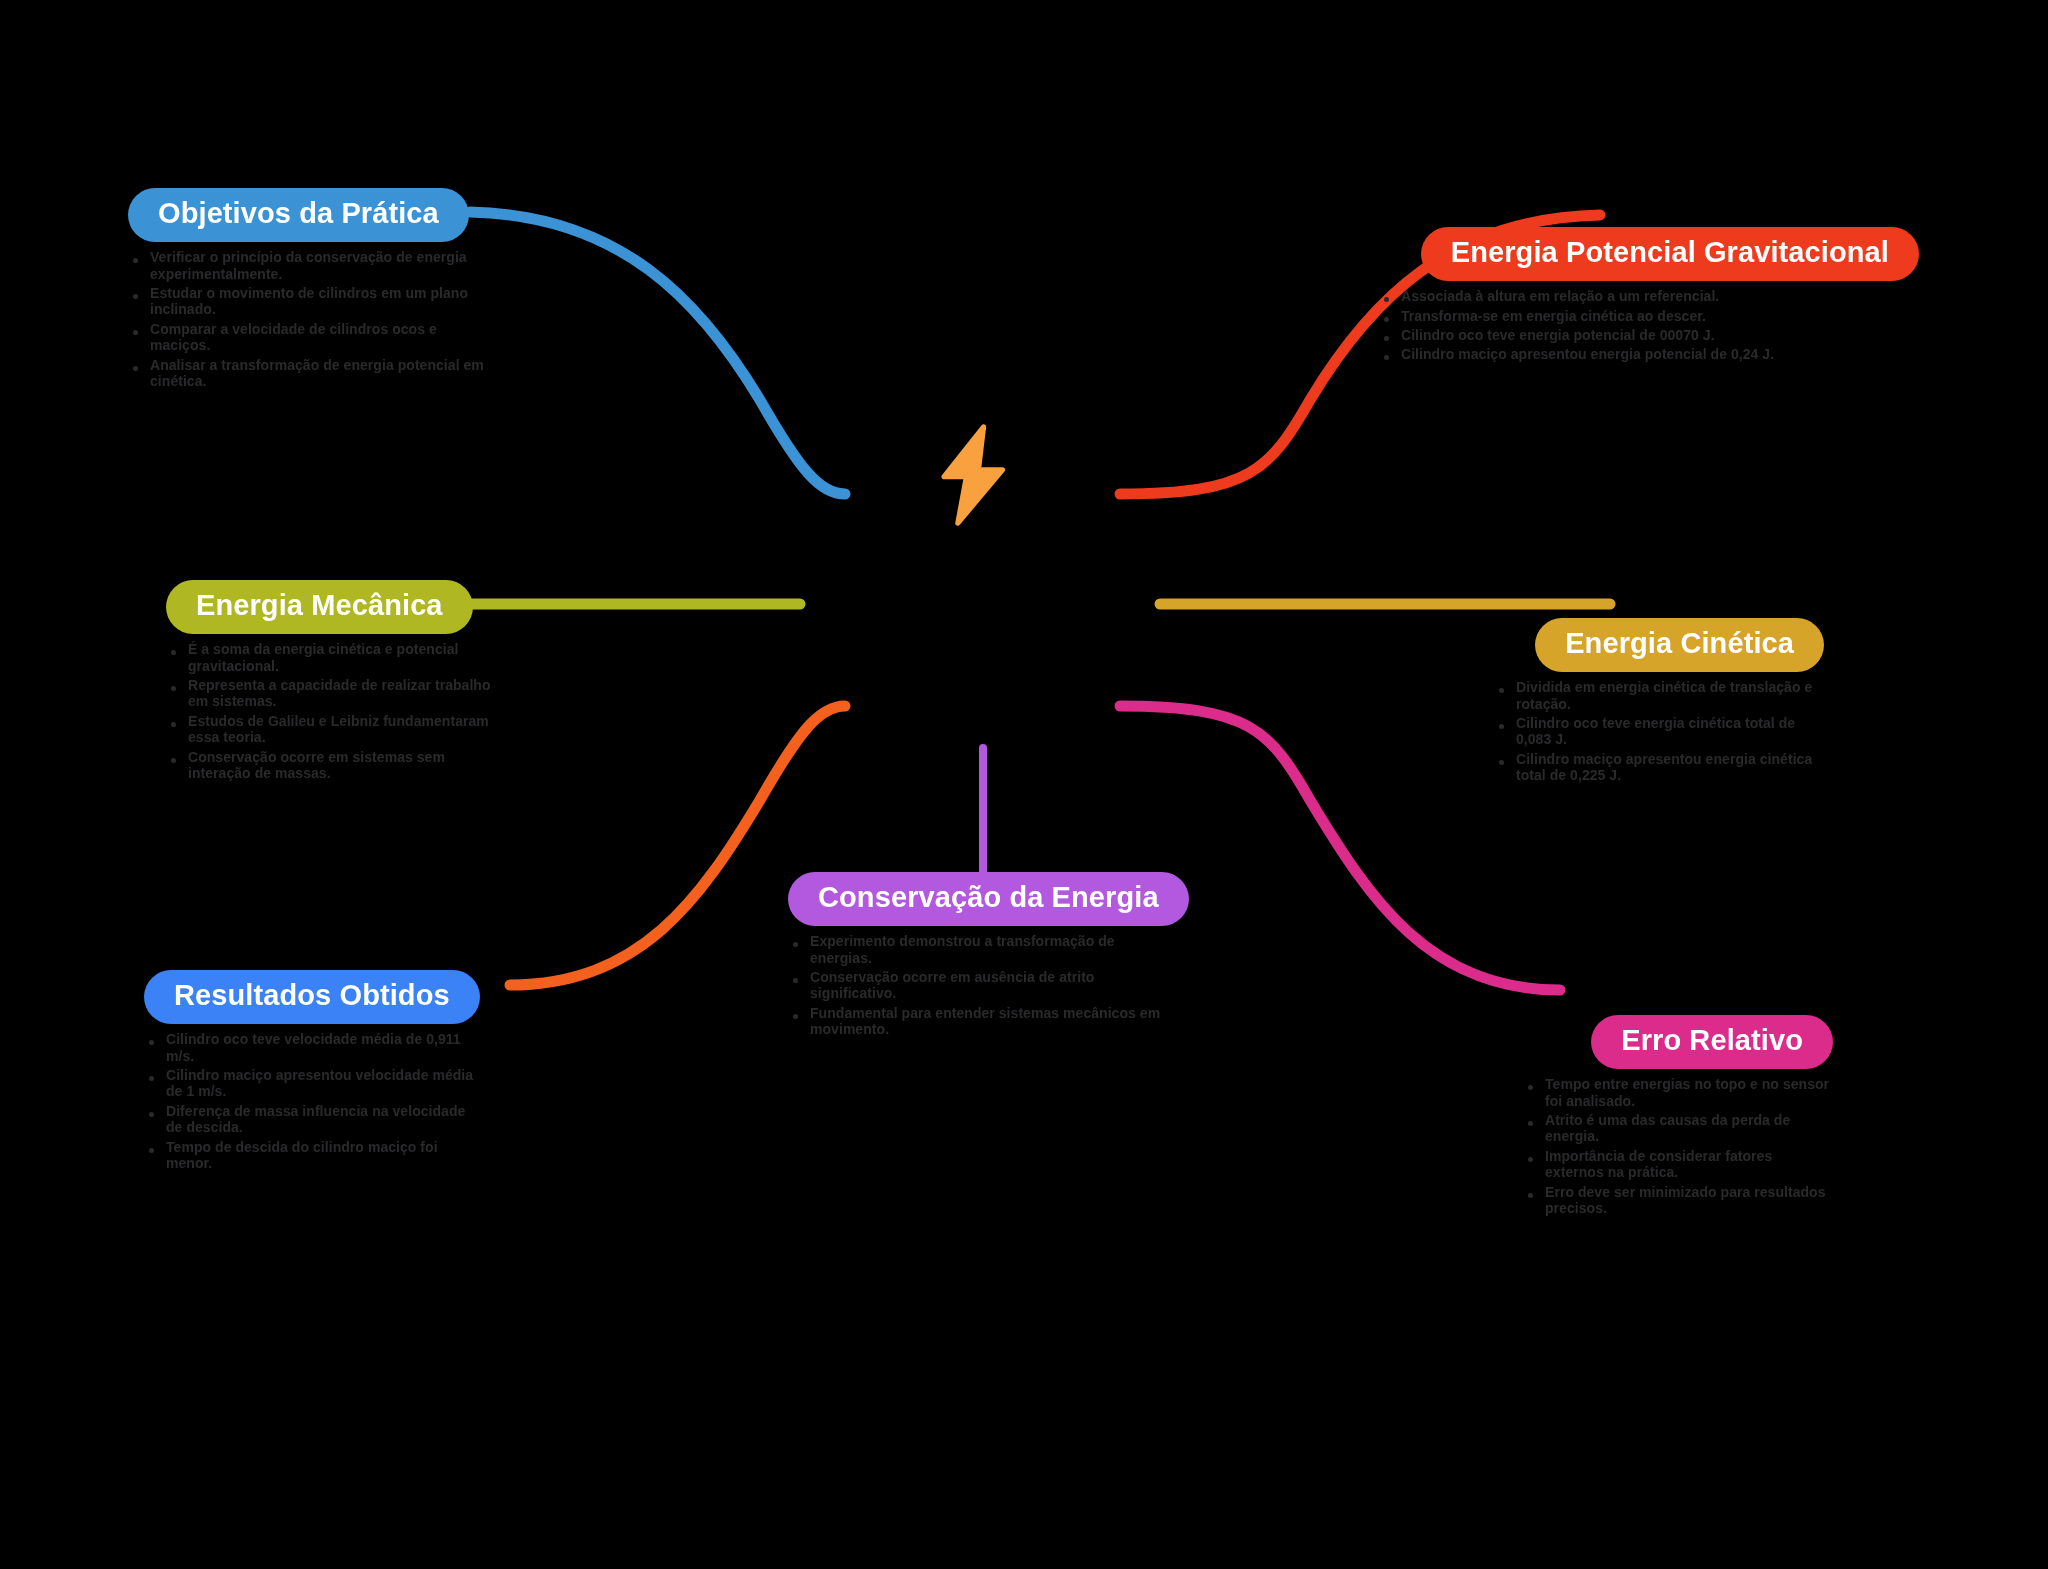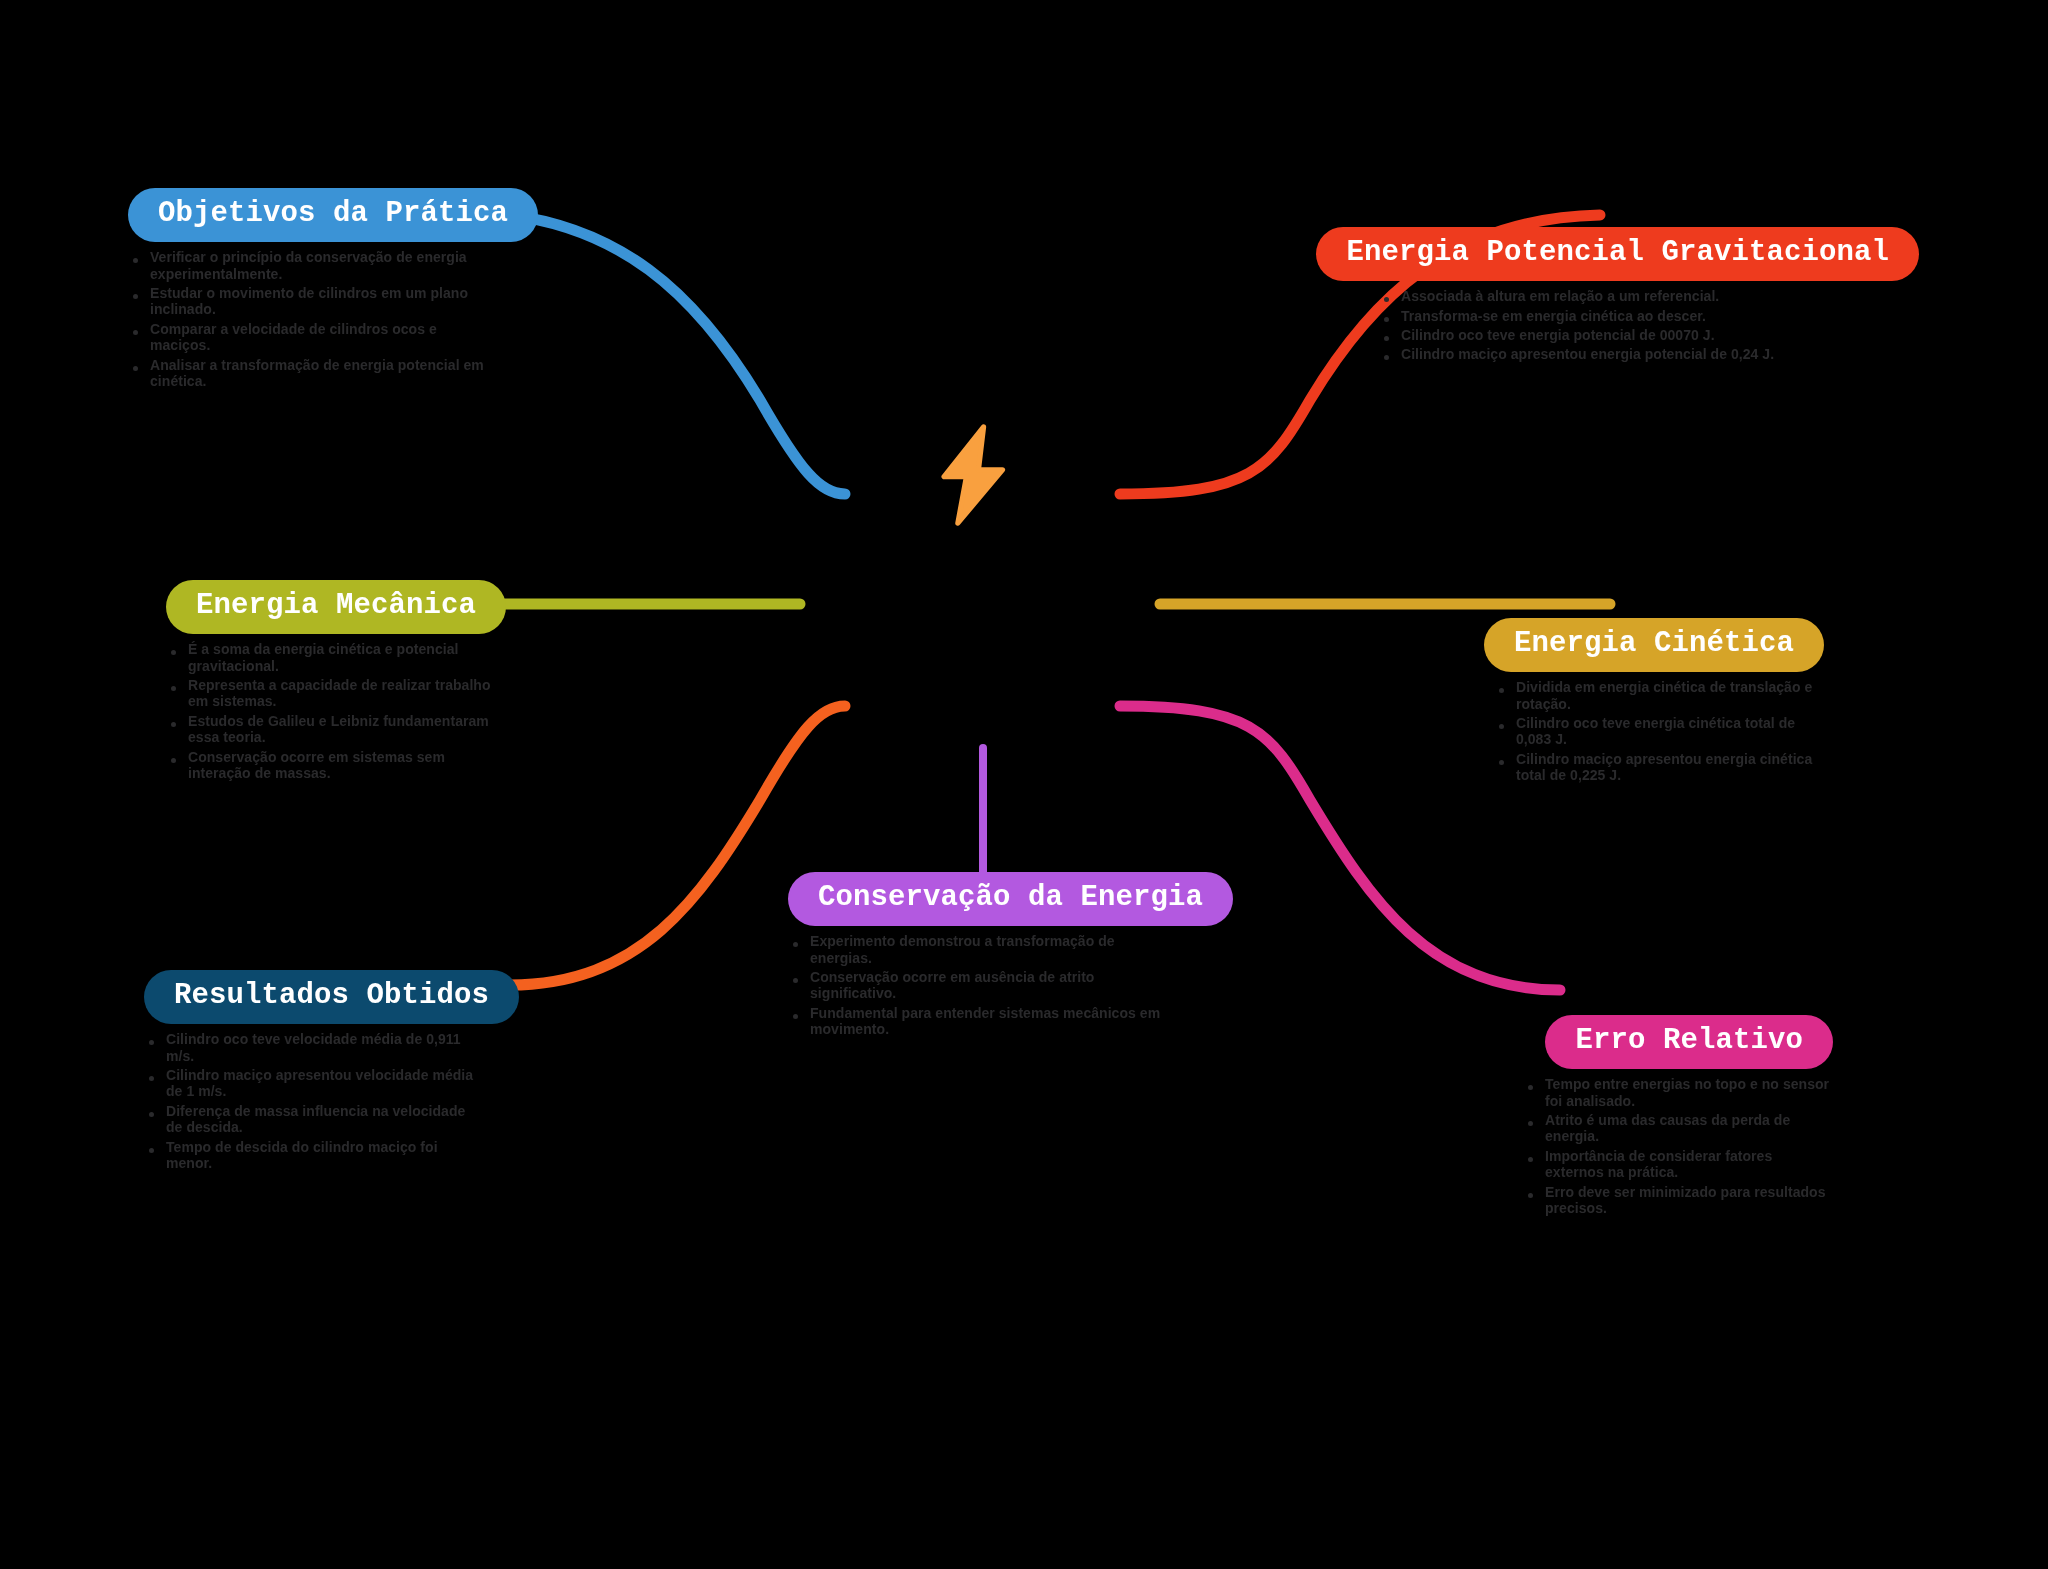--- a/index.html
+++ b/index.html
@@ -38,21 +38,20 @@
   .node-pill {
     display: inline-block;
     border-radius: 999px;
     padding: 9px 30px 12px 30px;
     color: #ffffff;
     font-weight: bold;
     font-size: 29px;
     line-height: 1.15;
     letter-spacing: 0.1px;
     white-space: nowrap;
-    font-family: Liberation Mono, monospace;
   }
   .node-bullets {
     list-style: none;
     margin-top: 7px;
     padding: 0;
   }
   .node-bullets li {
     position: relative;
     padding-left: 22px;
     margin-bottom: 3px;
@@ -148,21 +147,21 @@
     </div>
     <ul class="node-bullets">
       <li>Dividida em energia cinética de translação e rotação.</li>
       <li>Cilindro oco teve energia cinética total de 0,083 J.</li>
       <li>Cilindro maciço apresentou energia cinética total de 0,225 J.</li>
     </ul>
   </div>
 
   <div class="node" style="left:144px; top:970px; width:330px;">
     <div class="pill-row">
-      <div class="node-pill" style="background:#0c4a6e;">Resultados Obtidos</div>
+      <div class="node-pill" style="background:#3b82f6;">Resultados Obtidos</div>
     </div>
     <ul class="node-bullets">
       <li>Cilindro oco teve velocidade média de 0,911 m/s.</li>
       <li>Cilindro maciço apresentou velocidade média de 1 m/s.</li>
       <li>Diferença de massa influencia na velocidade de descida.</li>
       <li>Tempo de descida do cilindro maciço foi menor.</li>
     </ul>
   </div>
 
   <div class="node" style="left:788px; top:872px; width:390px;">

